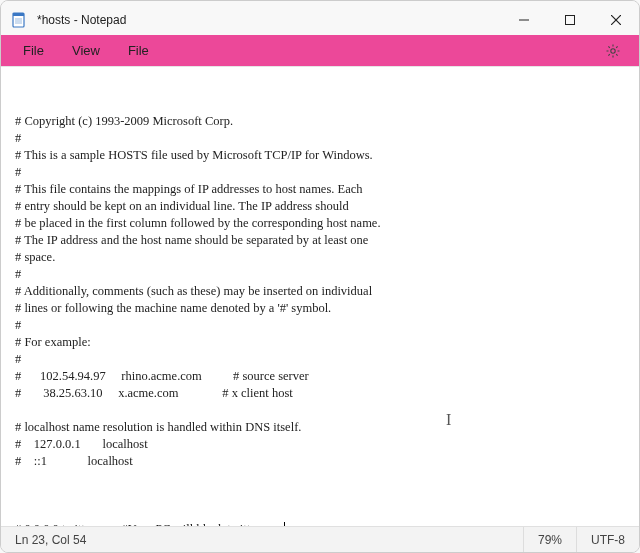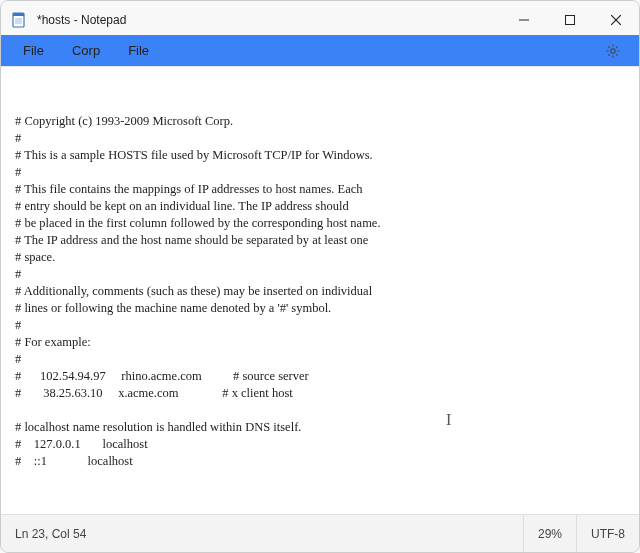--- a/index.html
+++ b/index.html
@@ -30,21 +30,21 @@
     .win-controls { display: flex; }
     .win-btn {
       width: 46px; height: 34px;
       display: flex; align-items: center; justify-content: center;
       font-size: 14px; color: #222;
     }
     .menubar {
       height: 32px;
       display: flex; align-items: center;
       padding: 0 8px;
-      background: #3b82f6;
+      background: #ec4899;
       border-bottom: 1px solid #e5e5e5;
     }
     .menu-item {
       padding: 4px 14px;
       font-size: 13px; color: #222;
     }
     .gear {
       margin-left: auto;
       padding: 4px 10px;
       color: #444;
@@ -77,21 +77,21 @@
     }
     .ibeam {
       position: absolute;
       font-family: serif;
       font-size: 16px;
       color: #555;
       left: 445px; top: 344px;
       pointer-events: none;
     }
     .statusbar {
-      height: 38px;
+      height: 26px;
       display: flex; align-items: center;
       background: #f3f3f3;
       border-top: 1px solid #e0e0e0;
       font-size: 12px; color: #444;
     }
     .statusbar .cell {
       padding: 0 14px;
       border-left: 1px solid #ddd;
       height: 100%;
       display: flex; align-items: center;
@@ -129,21 +129,21 @@
       <svg width="10" height="10">
           <line x1="0" y1="0" x2="10" y2="10" stroke="#222" stroke-width="1.2"></line>
           <line x1="10" y1="0" x2="0" y2="10" stroke="#222" stroke-width="1.2"></line>
         </svg>
     </div>
   </div>
 </div>
 
 <div class="menubar">
   <div class="menu-item">File</div>
-  <div class="menu-item">Corp</div>
+  <div class="menu-item">View</div>
   <div class="menu-item">File</div>
   <div class="gear">
     <svg width="16" height="16" viewBox="0 0 16 16">
         <circle cx="8" cy="8" r="2.2" fill="none" stroke="#444" stroke-width="1.1"></circle>
         <g stroke="#444" stroke-width="1.1">
           <line x1="8" y1="1.5" x2="8" y2="3.5"></line>
           <line x1="8" y1="12.5" x2="8" y2="14.5"></line>
           <line x1="1.5" y1="8" x2="3.5" y2="8"></line>
           <line x1="12.5" y1="8" x2="14.5" y2="8"></line>
           <line x1="3.4" y1="3.4" x2="4.8" y2="4.8"></line>
@@ -157,15 +157,15 @@
 
 <div class="editor">
   <div id="lines-container"><div class="content-line"># Copyright (c) 1993-2009 Microsoft Corp.</div><div class="content-line">#</div><div class="content-line"># This is a sample HOSTS file used by Microsoft TCP/IP for Windows.</div><div class="content-line">#</div><div class="content-line"># This file contains the mappings of IP addresses to host names. Each</div><div class="content-line"># entry should be kept on an individual line. The IP address should</div><div class="content-line"># be placed in the first column followed by the corresponding host name.</div><div class="content-line"># The IP address and the host name should be separated by at least one</div><div class="content-line"># space.</div><div class="content-line">#</div><div class="content-line"># Additionally, comments (such as these) may be inserted on individual</div><div class="content-line"># lines or following the machine name denoted by a '#' symbol.</div><div class="content-line">#</div><div class="content-line"># For example:</div><div class="content-line">#</div><div class="content-line">#      102.54.94.97     rhino.acme.com          # source server</div><div class="content-line">#       38.25.63.10     x.acme.com              # x client host</div><div class="content-line">&nbsp;</div><div class="content-line"># localhost name resolution is handled within DNS itself.</div><div class="content-line">#    127.0.0.1       localhost</div><div class="content-line">#    ::1             localhost</div><div class="content-line">&nbsp;</div></div>
   <div class="content-line"><span class="last-line"><span class="red-underline"># 0</span><span>.0.0.0 twitter.com #Your PC will block twitter.com</span><span class="caret"></span></span></div>
   <div class="ibeam">I</div>
 </div>
 
 <div class="statusbar">
   <div class="cell">Ln 23, Col 54</div>
   <div class="cell spacer"></div>
-  <div class="cell">29%</div>
+  <div class="cell">79%</div>
   <div class="cell">UTF-8</div>
 </div>
 
 </body></html>

